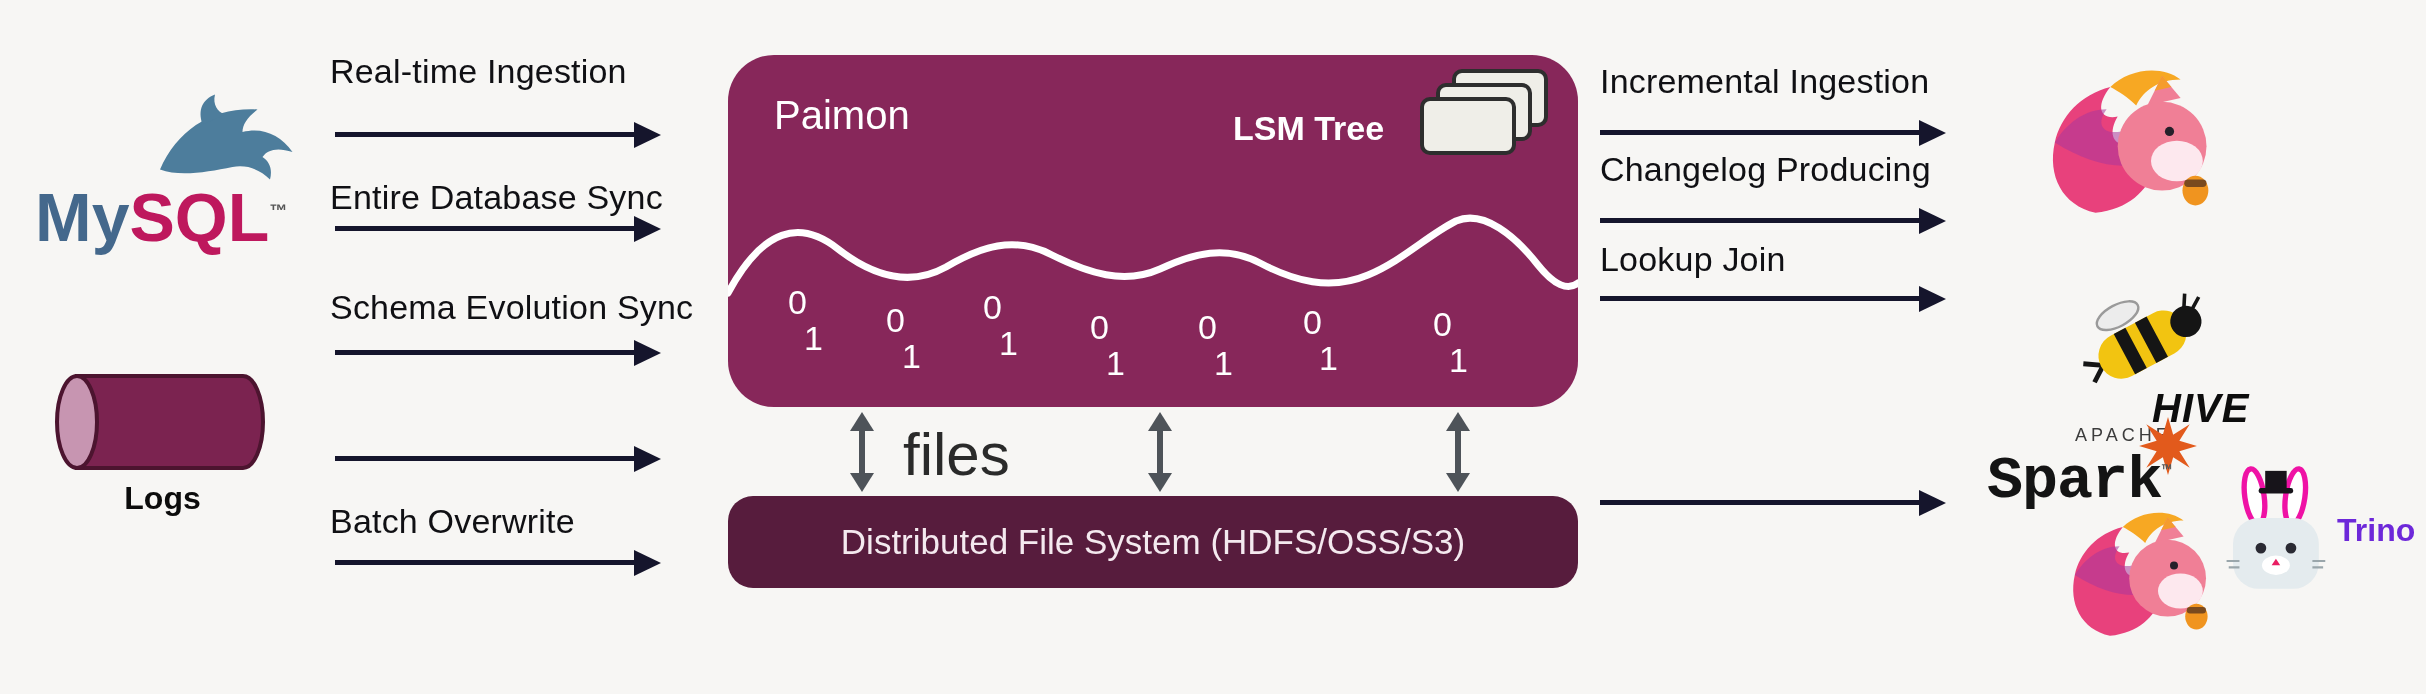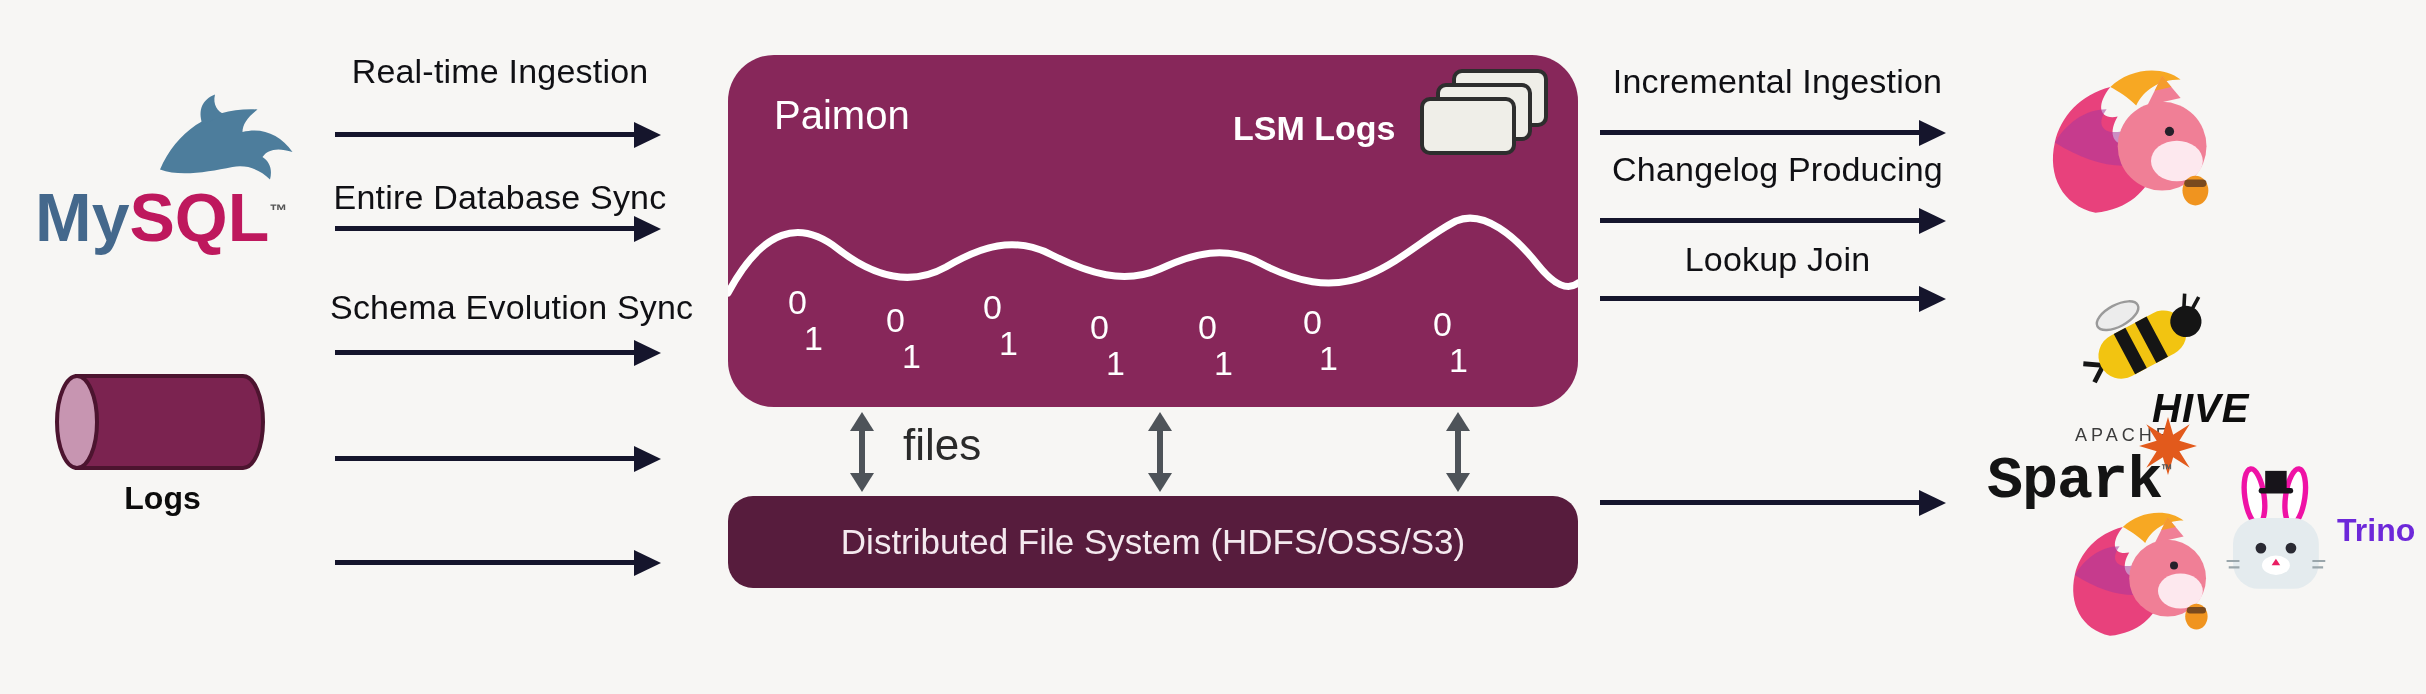--- a/index.html
+++ b/index.html
@@ -7,21 +7,21 @@
   .canvas {
     position: relative;
     width: 2426px; height: 694px;
     background:#f7f6f4;
     font-family: "Liberation Sans", sans-serif;
     overflow: hidden;
     color:#111;
   }
   
   .flow-label {
-    position:absolute; text-align:center; white-space:nowrap;
+    position:absolute; white-space:nowrap;
     font-size:34px; color:#101014; letter-spacing:0.2px;
   }
   .h-arrow { position:absolute; height:5px; background:#15152c; }
   .h-arrow::after {
     content:""; position:absolute; right:-26px; top:50%;
     transform:translateY(-50%);
     border-left:27px solid #15152c;
     border-top:13px solid transparent; border-bottom:13px solid transparent;
   }
   .v-arrow { position:absolute; width:6px; background:#4e5359; }
@@ -53,21 +53,21 @@
     position:absolute; width:96px; height:58px;
     background:#efeee8; border:4px solid #2e2e2e; border-radius:10px;
   }
   .card.back  { left:32px; top:0; }
   .card.mid   { left:16px; top:14px; }
   .card.front { left:0;    top:28px; }
   .wave { position:absolute; left:0; top:118px; }
   .bit-pair { position:absolute; color:#ffffff; font-size:34px; line-height:1.05; }
   .bit-pair .b1 { margin-left:16px; }
   
-  .files-label { position:absolute; left:903px; top:420px; font-size:44px; color:#2a2a2a; }
+  .files-label { position:absolute; left:903px; top:420px; font-size:60px; color:#2a2a2a; }
   .dfs-bar {
     position:absolute; left:728px; top:496px; width:850px; height:92px;
     background:#571c3d; border-radius:25px;
     display:flex; align-items:center; justify-content:center;
   }
   .dfs-bar span { color:#f4e9ef; font-size:35px; white-space:nowrap; }
   
   .logo { position:absolute; }
   .hive-text { position:absolute; left:2152px; top:386px; font-size:40px; font-weight:900; font-style:italic; color:#0d0d0d; letter-spacing:1px; }
   .spark-block { position:absolute; left:1985px; top:423px; width:215px; height:110px; }
@@ -102,25 +102,26 @@
   <div class="h-arrow" style="left:335px;top:132px;width:300px"></div>
 
   <div class="flow-label" style="left:330px;top:178px;width:340px">Entire Database Sync</div>
   <div class="h-arrow" style="left:335px;top:226px;width:300px"></div>
 
   <div class="flow-label" style="left:330px;top:288px;width:340px">Schema Evolution Sync</div>
   <div class="h-arrow" style="left:335px;top:350px;width:300px"></div>
 
   <div class="h-arrow" style="left:335px;top:456px;width:300px"></div>
 
+  <div class="flow-label" style="left:330px;top:502px;width:340px">Batch Overwrite</div>
   <div class="h-arrow" style="left:335px;top:560px;width:300px"></div>
 
   <div class="paimon-box">
     <div class="paimon-title">Paimon</div>
-    <div class="lsm-label">LSM Logs</div>
+    <div class="lsm-label">LSM Tree</div>
 
     <div class="cards">
       <div class="card back"></div>
       <div class="card mid"></div>
       <div class="card front"></div>
     </div>
 
     <svg class="wave" width="850" height="185" viewBox="0 0 850 185">
       <path d="M0,120 C35,55 72,46 110,76 C146,104 182,114 218,94 C252,74 286,62 324,82 C360,100 396,112 432,96 C466,80 498,72 532,90 C566,108 602,118 640,102 C674,88 700,62 728,48 C756,36 788,64 810,92 C826,112 840,118 850,110" fill="none" stroke="#ffffff" stroke-width="7" stroke-linecap="round"></path>
     </svg>

